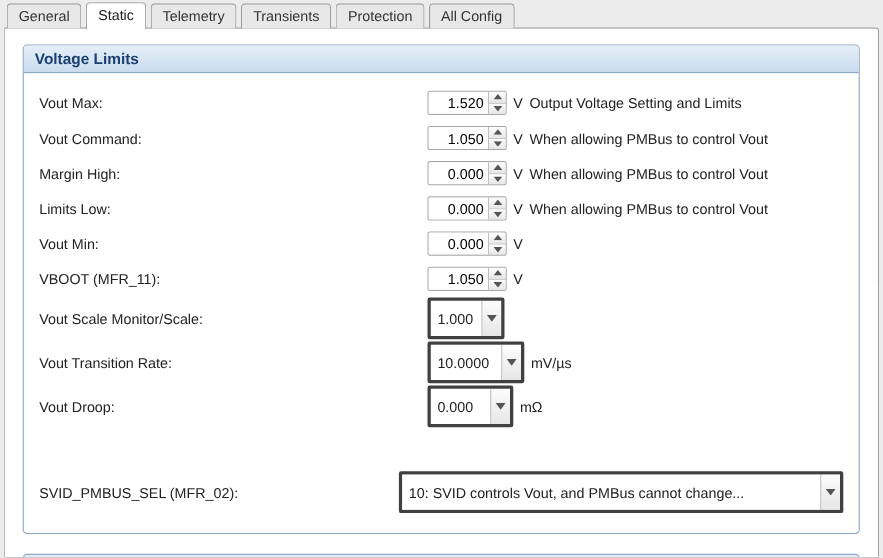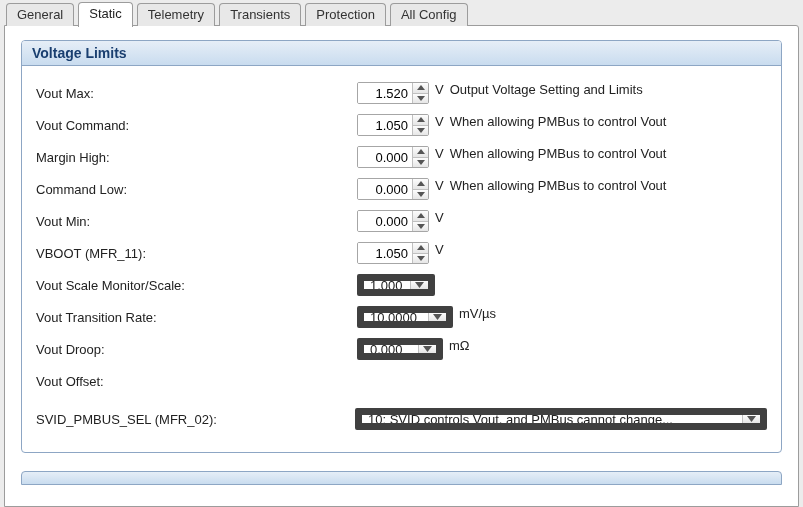--- a/index.html
+++ b/index.html
@@ -76,27 +76,29 @@
     border-bottom: 1px solid #8da6c4;
   }
   .group-body {
     padding: 12px 14px 16px 14px;
   }
   .row {
     display: flex;
     align-items: center;
     min-height: 30px;
     margin-bottom: 2px;
+    gap: 32px;
   }
   .label {
     width: 290px;
     color: #222;
   }
   .controls {
     display: flex;
+    align-items: center;
     gap: 6px;
     padding-left: 31px;
   }
   
   .numeric {
     display: flex;
     align-items: stretch;
     border: 1px solid #a6a6a6;
     border-radius: 2px;
     background: #fff;
@@ -129,24 +131,24 @@
     display: flex;
     align-items: center;
     justify-content: center;
   }
   .spin button:first-child { border-bottom: 1px solid #c0c0c0; }
   .spin svg { width: 8px; height: 5px; display:block; }
   
   .dropdown {
     display: flex;
     align-items: stretch;
-    border: 7px solid #404040;
+    border: 3px solid #404040;
     border-radius: 2px;
     background: #fff;
-    height: 22px;
+    height: 38px;
     overflow: hidden;
   }
   .dropdown .dd-text {
     border: none;
     outline: none;
     text-align: right;
     padding: 0 2px 0 6px;
     font-family: inherit;
     font-size: 13px;
     height: 100%;
@@ -264,21 +266,21 @@
                     </svg>
                   </button>
               </div>
             </div>
             <span class="unit">V</span>
             <span class="desc">When allowing PMBus to control Vout</span>
           </div>
         </div>
 
         <div class="row">
-          <div class="label">Command Low:</div>
+          <div class="label">Limits Low:</div>
           <div class="controls">
             <div class="numeric">
               <input class="num-w1" value="0.000" style="">
               <div class="spin">
                 <button>
                     <svg viewBox="0 0 8 5">
                       <path d="M0 5 L4 0 L8 5 Z" fill="#555"></path>
                     </svg>
                   </button>
                 <button>
@@ -375,21 +377,20 @@
                   <svg viewBox="0 0 9 6">
                     <path d="M0 0 L4.5 6 L9 0 Z" fill="#555"></path>
                   </svg>
                 </button>
             </div>
             <span class="unit">mΩ</span>
           </div>
         </div>
 
         <div class="row">
-          <div class="label">Vout Offset:</div>
         </div>
 
         <div class="row" style="margin-top:8px;">
           <div class="label">SVID_PMBUS_SEL (MFR_02):</div>
           <div class="controls">
             <div class="dropdown wide">
               <div class="dd-text">10: SVID controls Vout, and PMBus cannot change...</div>
               <button class="dd-btn">
                   <svg viewBox="0 0 9 6">
                     <path d="M0 0 L4.5 6 L9 0 Z" fill="#555"></path>

